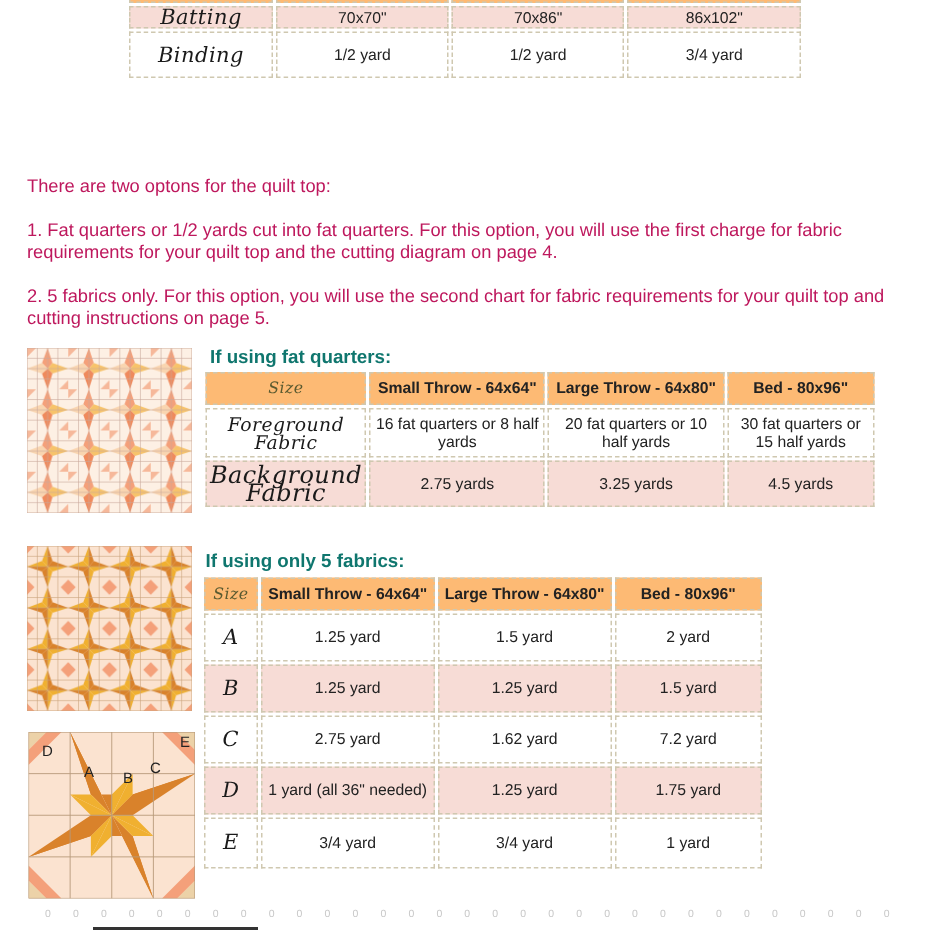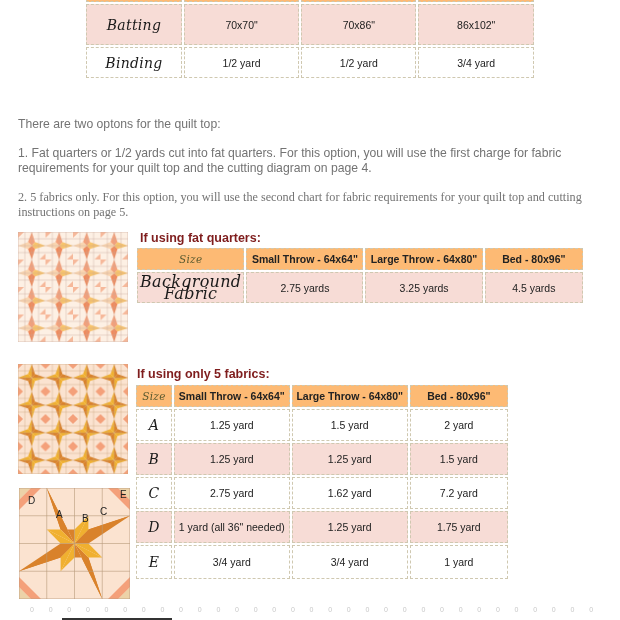--- a/index.html
+++ b/index.html
@@ -1,20 +1,20 @@
 <!DOCTYPE html>
 <html><head>
 <meta charset="utf-8">
 <style>
   html, body { margin:0; padding:0; background:#ffffff; }
   body { width:620px; height:620px; position:relative; overflow:hidden;
          font-family:"Liberation Sans", sans-serif; color:#222; }
   .abs { position:absolute; }
-  .para { font-size:12.2px; line-height:15px; color:#737373; left:18px; width:590px; }
-  .heading { font-weight:bold; font-size:12.5px; color:#7f1d1d; }
+  .para { font-size:12.2px; line-height:15px; color:#be185d; left:18px; width:590px; }
+  .heading { font-weight:bold; font-size:12.5px; color:#0f766e; }
   table.qt { position:absolute; border-collapse:separate; border-spacing:2px; }
   table.qt td { border:1.5px dashed #cfc8b0; text-align:center; vertical-align:middle;
                 font-size:10.5px; color:#222; padding:0 2px; line-height:12px; }
   table.qt tr.hdr td { background:#fdba74; font-weight:bold; font-size:10.5px; }
   table.qt tr.pink td { background:#f7dcd6; }
   table.qt tr.white td { background:#ffffff; }
   table.qt td.script { font-family:"DejaVu Serif", serif; font-style:italic;
                        font-size:14px; color:#1a1a1a; letter-spacing:0.3px; }
   table.qt tr.hdr td.script { font-weight:normal; color:#5a5a30; }
   .dots { left:30px; top:606px; width:570px; font-size:7px; color:#c8c8c8; letter-spacing:6.4px; white-space:nowrap; overflow:hidden; }
@@ -25,38 +25,38 @@
 <body>
 
 <table class="qt" style="left:84px; top:-22px; width:452px;">
   <tbody>
       <tr class="hdr" style="height:22px;">
     <td class="script" style="width:92px;"></td>
     <td style="width:114px;"></td>
     <td style="width:114px;"></td>
     <td style="width:114px;"></td>
   </tr>
-  <tr class="pink" style="height:41px;border-radius:13px;">
+  <tr class="pink" style="height:15px;border-radius:13px;">
     <td class="script">Batting</td>
     <td>70x70"</td>
     <td>70x86"</td>
     <td>86x102"</td>
   </tr>
   <tr class="white" style="height:31px;">
     <td class="script">Binding</td>
     <td>1/2 yard</td>
     <td>1/2 yard</td>
     <td>3/4 yard</td>
   </tr>
 </tbody>
   </table>
 
 <div class="abs para" style="top:117px;">There are two optons for the quilt top:</div>
 <div class="abs para" style="top:146px;">1.  Fat quarters or 1/2 yards cut into fat quarters. For this option, you will use the first charge for fabric requirements for your quilt top and the cutting diagram on page 4.</div>
-<div class="abs para" style="top:190px;font-family:Liberation Serif, serif;">2. 5 fabrics only. For this option, you will use the second chart for fabric requirements for your quilt top and cutting instructions on page 5.</div>
+<div class="abs para" style="top:190px;">2. 5 fabrics only. For this option, you will use the second chart for fabric requirements for your quilt top and cutting instructions on page 5.</div>
 
 <svg class="quilt" style="left:18px; top:232px;" width="110" height="110" viewBox="0 0 110 110">
   <defs>
     <pattern id="fqp" width="27.5" height="27.5" patternUnits="userSpaceOnUse">
       <rect width="27.5" height="27.5" fill="#fdf0e4"></rect>
       <polygon points="13.75,0 17,10 13.75,13.75 10,10" fill="#f4a07a"></polygon>
       <polygon points="27.5,13.75 17,17 13.75,13.75 17,10" fill="#f7c36a"></polygon>
       <polygon points="13.75,27.5 10,17 13.75,13.75 17,17" fill="#ef8a5c"></polygon>
       <polygon points="0,13.75 10,10 13.75,13.75 10,17" fill="#f9d5b0"></polygon>
       <polygon points="0,0 6,0 0,6" fill="#f6b89a"></polygon>
@@ -68,20 +68,26 @@
 </svg>
 
 <div class="abs heading" style="left:140px; top:231px;">If using fat quarters:</div>
 <table class="qt" style="left:135px; top:246px; width:450px;">
   <tbody>
       <tr class="hdr" style="height:22px;">
     <td class="script" style="width:98px;">Size</td>
     <td style="width:116px;">Small Throw - 64x64"</td>
     <td style="width:116px;">Large Throw - 64x80"</td>
     <td style="width:96px;">Bed - 80x96"</td>
+  </tr>
+  <tr class="white" style="height:33px;">
+    <td class="script" style="font-size:12.5px;">Foreground Fabric</td>
+    <td>16 fat quarters or 8 half yards</td>
+    <td>20 fat quarters or 10 half yards</td>
+    <td>30 fat quarters or 15 half yards</td>
   </tr>
   <tr class="pink" style="height:31px;">
     <td class="script" style="font-size:16px;">Background Fabric</td>
     <td>2.75 yards</td>
     <td>3.25 yards</td>
     <td>4.5 yards</td>
   </tr>
 </tbody>
   </table>
 

